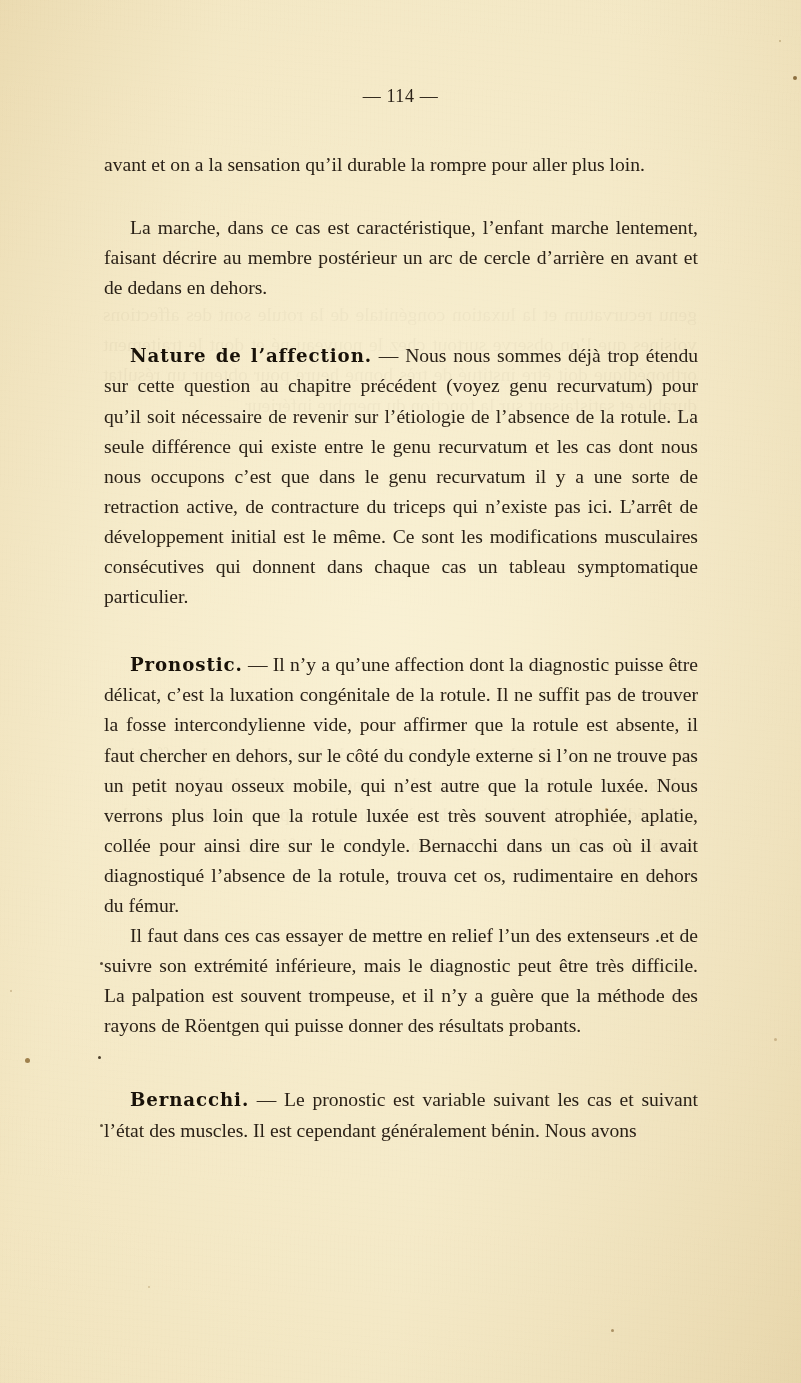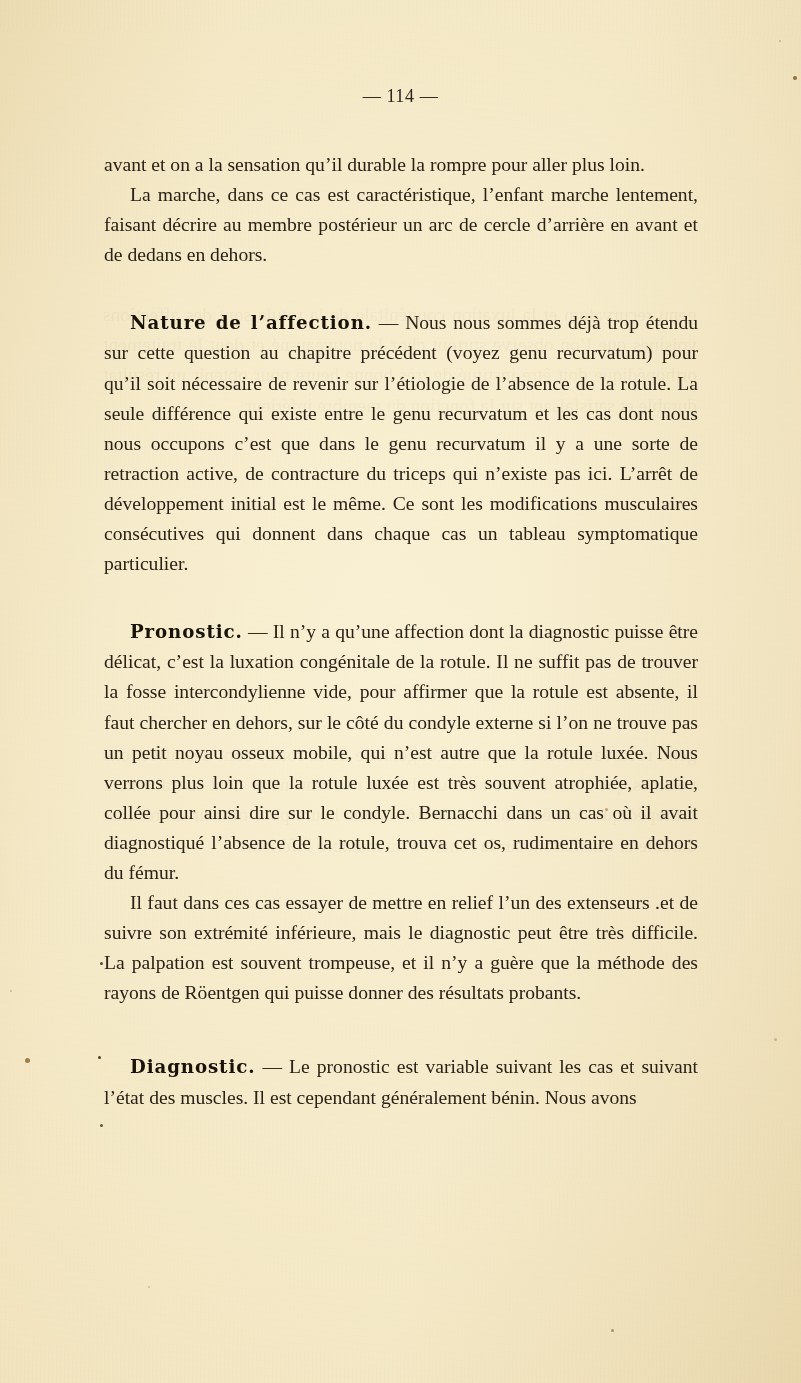--- a/index.html
+++ b/index.html
@@ -81,20 +81,21 @@
     margin: 0;
     font-size: 19.6px;
     line-height: 30.1px;
     text-align: justify;
     text-align-last: left;
     color: #2a2117;
     -webkit-font-smoothing: none;
   }
   p.indent {
     text-indent: 26px;
+    margin-top: 33px;
   }
   p.gap-small { margin-top: 0px; }
   p.gap-section { margin-top: 38px; }
   p.gap-section-lg { margin-top: 44px; }
 
   
   .runhead {
     font-weight: bold;
     letter-spacing: 0.9px;
     font-size: 18.2px;
@@ -146,21 +147,21 @@
     <p class="para indent gap-section">
       <span class="runhead">Pronostic.</span><span class="emdash">&nbsp;</span><span class="emdash">—</span>
       <span>Il n’y a qu’une affection dont la diagnostic puisse être délicat, c’est la luxation congénitale de la rotule. Il ne suffit pas de trouver la fosse intercondylienne vide, pour affirmer que la rotule est absente, il faut chercher en dehors, sur le côté du condyle externe si l’on ne trouve pas un petit noyau osseux mobile, qui n’est autre que la rotule luxée. Nous verrons plus loin que la rotule luxée est très souvent atrophiée, aplatie, collée pour ainsi dire sur le condyle. Bernacchi dans un cas où il avait diagnostiqué l’absence de la rotule, trouva cet os, rudimentaire en dehors du fémur.</span>
     </p>
 
     <p class="para indent gap-small">
       <span>Il faut dans ces cas essayer de mettre en relief l’un des extenseurs .et de suivre son extrémité inférieure, mais le diagnostic peut être très difficile. La palpation est souvent trompeuse, et il n’y a guère que la méthode des rayons de Röentgen qui puisse donner des résultats probants.</span>
     </p>
 
     <p class="para indent gap-section-lg">
-      <span class="runhead">Diagnostic.</span><span class="emdash">&nbsp;</span><span class="emdash">—</span>
+      <span class="runhead">Bernacchi.</span><span class="emdash">&nbsp;</span><span class="emdash">—</span>
       <span>Le pronostic est variable suivant les cas et suivant l’état des muscles. Il est cependant généralement bénin. Nous avons</span>
     </p>
 
   </div>
 </div>
 
 <div class="paper-texture"></div>
 
 <div id="speck-layer">
     <div class="speck" style="left: 793px; top: 76px; width: 4px; height: 4px; background: rgb(122, 90, 42); opacity: 0.85;"></div>

